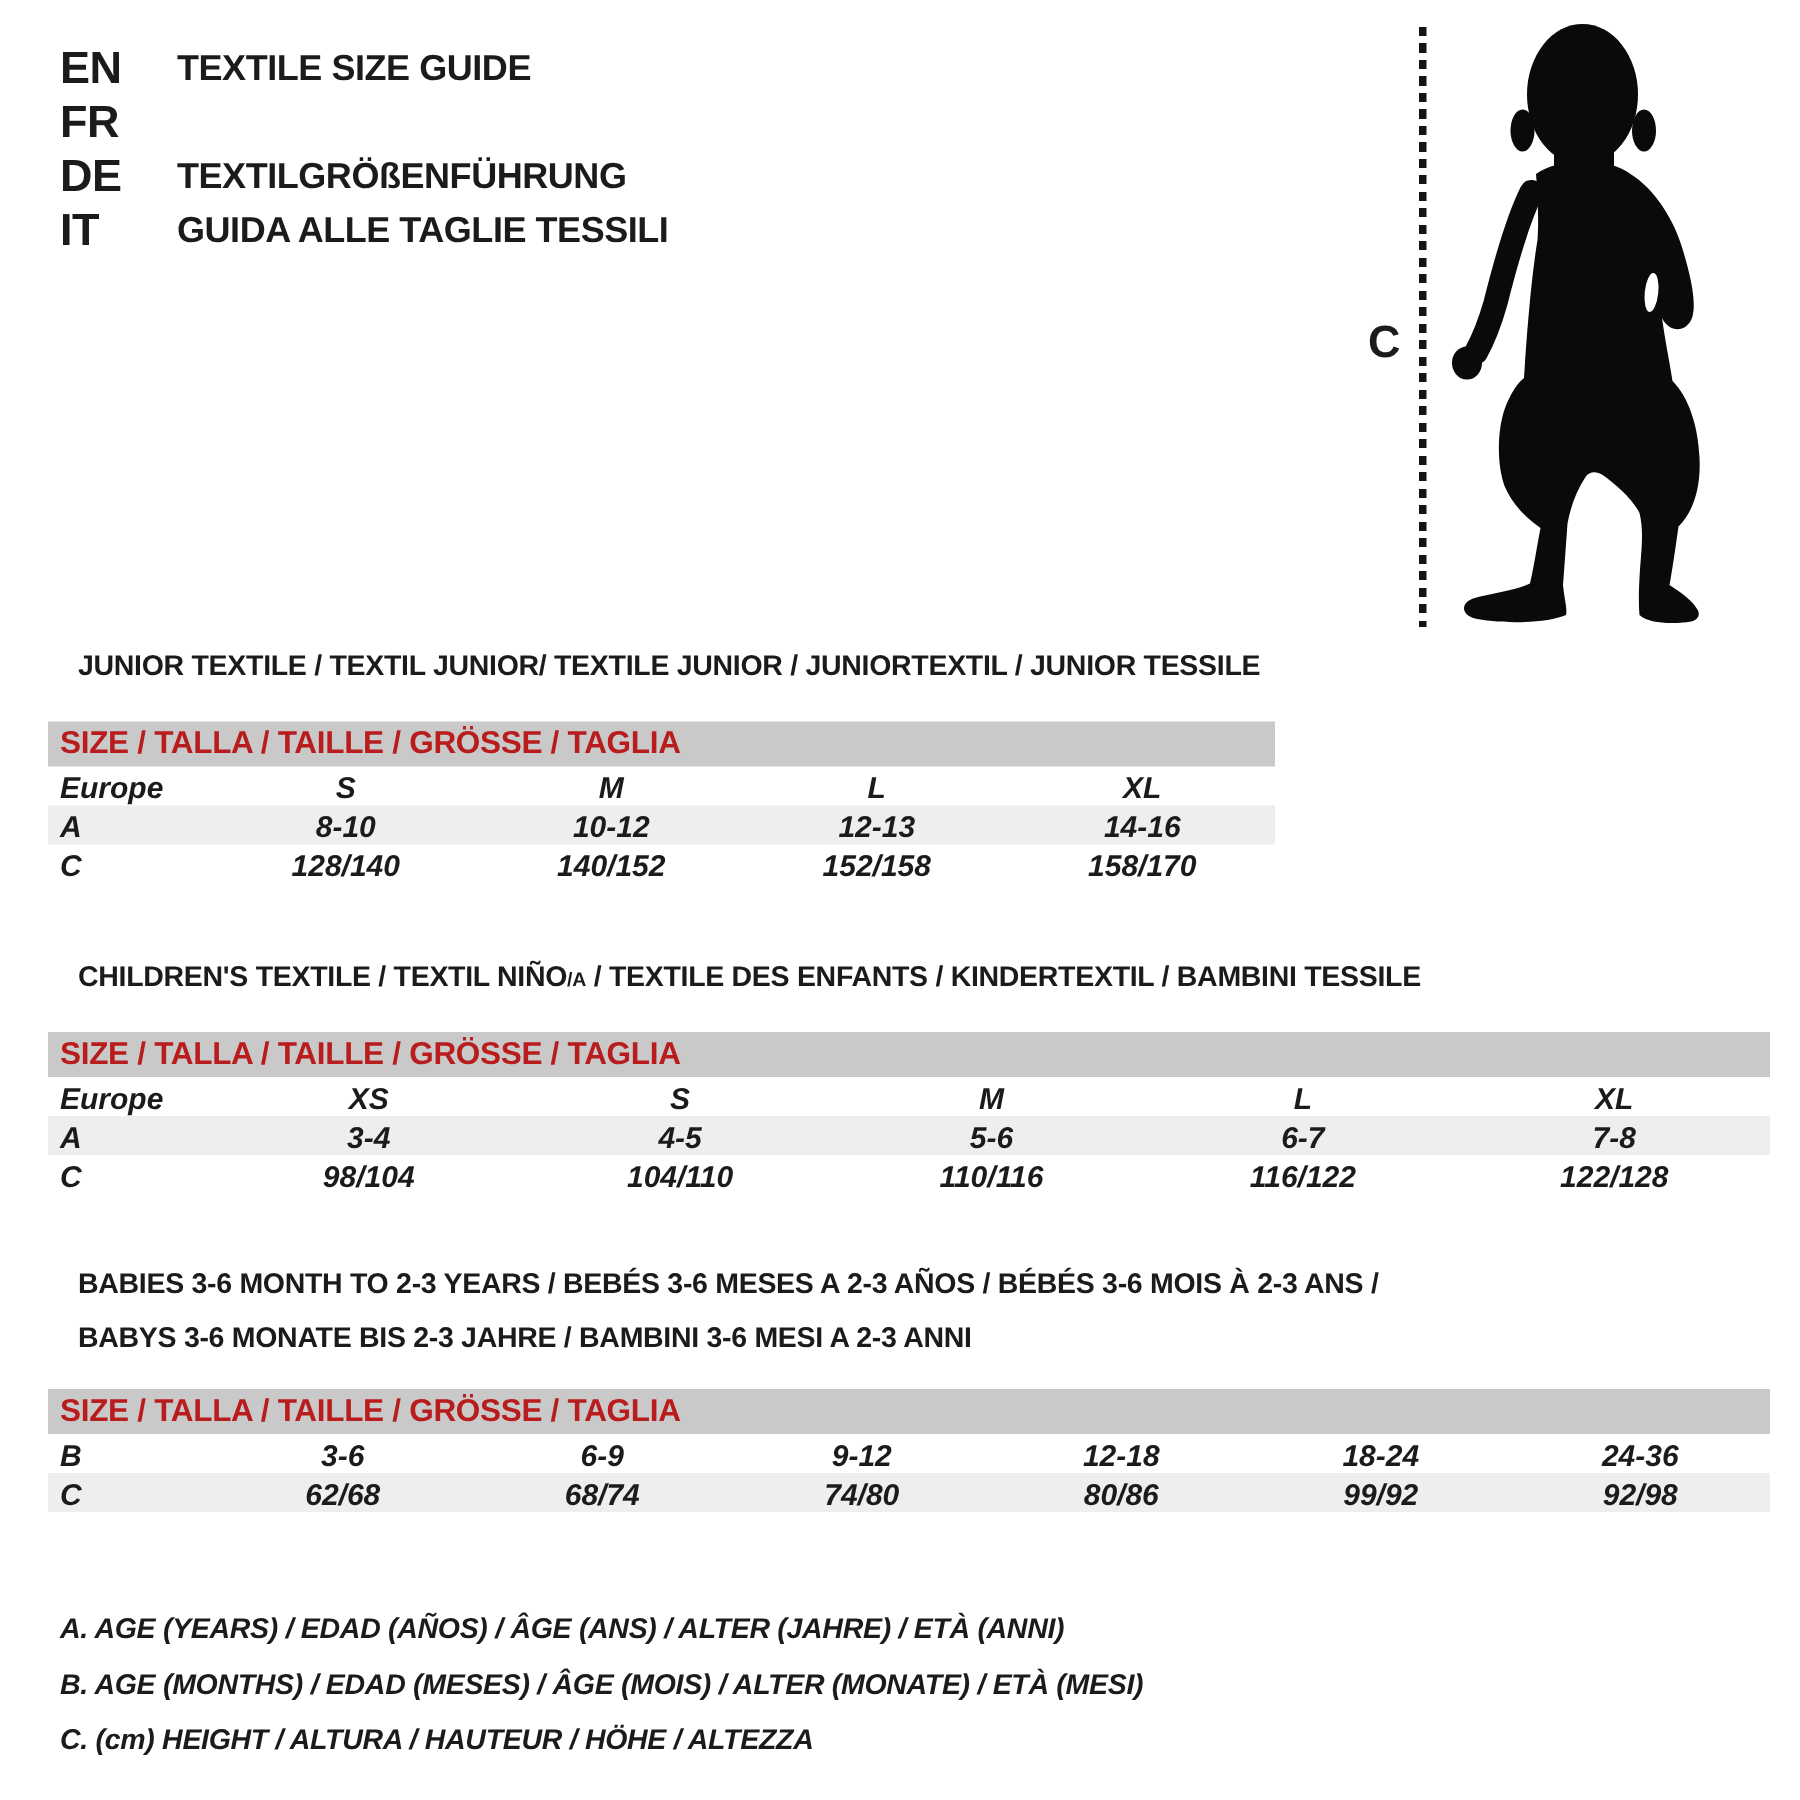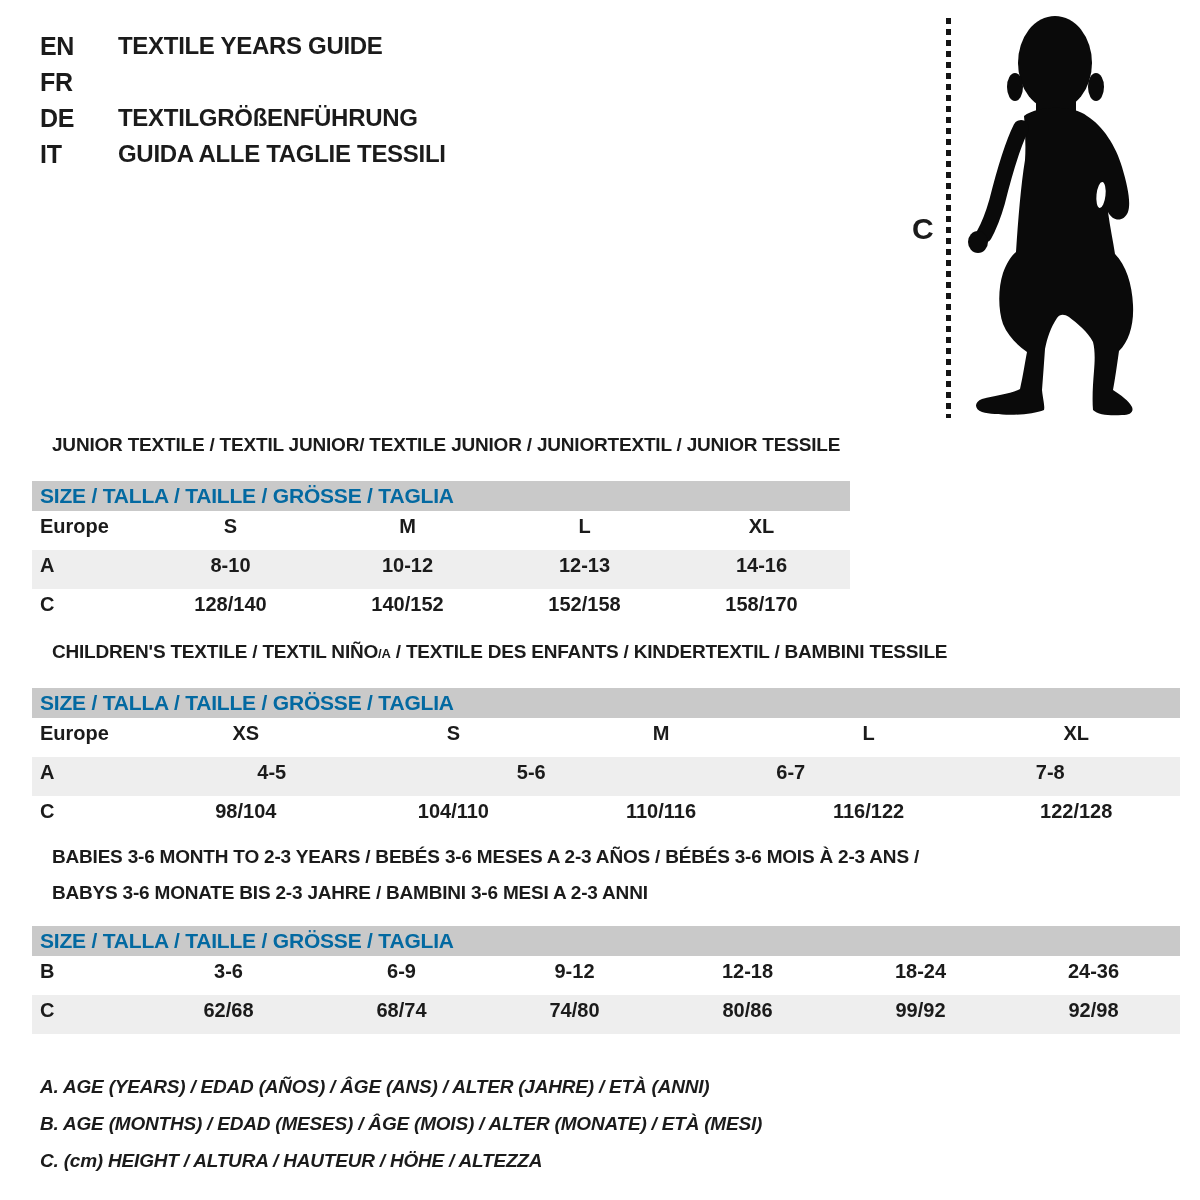--- a/index.html
+++ b/index.html
@@ -10,21 +10,21 @@
     background:#ffffff;
     font-family:"Liberation Sans","DejaVu Sans",sans-serif;
     font-weight:700;
     color:#1b1b1b;
     overflow:hidden;
   }
 
   
   .lang-header { position:absolute; left:40px; top:28px; }
   .lang-row { display:flex; height:36px; align-items:center; }
-  .lang-code { width:78px; font-size:25px; letter-spacing:-0.3px; }
+  .lang-code { width:78px; font-size:30px; letter-spacing:-0.3px; }
   .lang-title { font-size:24px; letter-spacing:-0.3px; white-space:nowrap; }
 
   
   .figure { position:absolute; left:0; top:0; width:1200px; height:430px; }
   .dash-line {
     position:absolute; left:946px; top:18px; width:5px; height:400px;
     background:repeating-linear-gradient(to bottom,#141414 0 6px,transparent 6px 11px);
   }
   .figure-label { position:absolute; left:912px; top:212px; font-size:30px; }
   .silhouette { position:absolute; left:962px; top:14px; }
@@ -32,43 +32,43 @@
   
   .section-title {
     position:absolute; left:52px;
     font-size:19px; letter-spacing:-0.2px; white-space:nowrap;
   }
   .size-table { position:absolute; left:32px; }
   .size-table.narrow { width:818px; }
   .size-table.wide { width:1148px; }
   .table-header-bar {
     height:30px; line-height:30px;
-    background:#c9c9c9; color:#0369a1;
+    background:#c9c9c9; color:#b91c1c;
     padding-left:8px; font-size:21px; letter-spacing:-0.2px;
   }
-  .trow { display:flex; height:39px; line-height:31px; font-size:20px; }
+  .trow { display:flex; height:26px; line-height:31px; font-size:20px;font-style:italic; }
   .trow.shaded { background:#eeeeee; }
   .tlabel { width:110px; padding-left:8px; text-align:left; }
   .tcell { flex:1; text-align:center; }
 
   
   .legend { position:absolute; left:40px; top:1068px; }
   .legend-line { height:37px; line-height:37px; font-size:19px; letter-spacing:-0.2px; white-space:nowrap;font-style:italic; }
 
   .sub { font-size:13px; vertical-align:baseline; }
 </style>
 </head>
 <body>
 
 <div class="page">
 
   <div class="lang-header">
     <div class="lang-row">
       <span class="lang-code">EN</span>
-      <span class="lang-title">TEXTILE YEARS GUIDE</span>
+      <span class="lang-title">TEXTILE SIZE GUIDE</span>
     </div>
     <div class="lang-row">
       <span class="lang-code">FR</span>
     </div>
     <div class="lang-row">
       <span class="lang-code">DE</span>
       <span class="lang-title">TEXTILGRÖßENFÜHRUNG</span>
     </div>
     <div class="lang-row">
       <span class="lang-code">IT</span>
@@ -156,20 +156,21 @@
     <div class="trow">
       <div class="tlabel">Europe</div>
       <div class="tcell">XS</div>
       <div class="tcell">S</div>
       <div class="tcell">M</div>
       <div class="tcell">L</div>
       <div class="tcell">XL</div>
     </div>
     <div class="trow shaded">
       <div class="tlabel">A</div>
+      <div class="tcell">3-4</div>
       <div class="tcell">4-5</div>
       <div class="tcell">5-6</div>
       <div class="tcell">6-7</div>
       <div class="tcell">7-8</div>
     </div>
     <div class="trow">
       <div class="tlabel">C</div>
       <div class="tcell">98/104</div>
       <div class="tcell">104/110</div>
       <div class="tcell">110/116</div>

